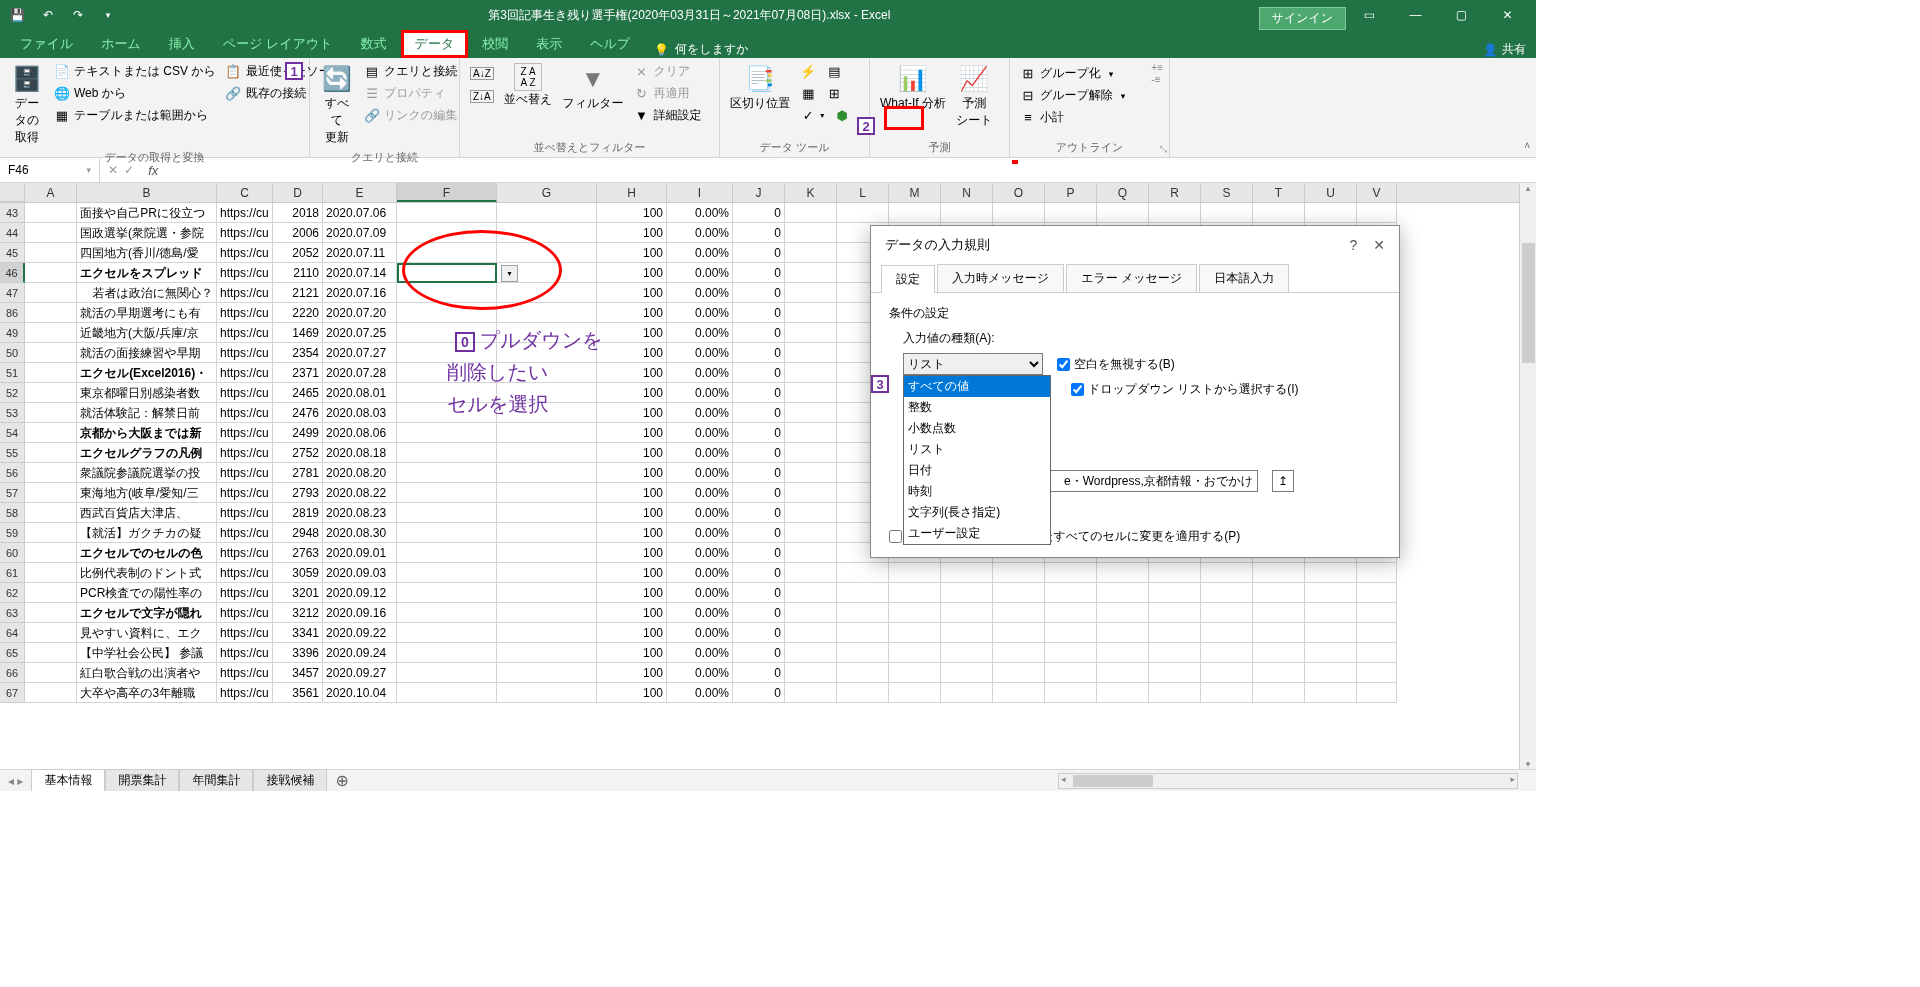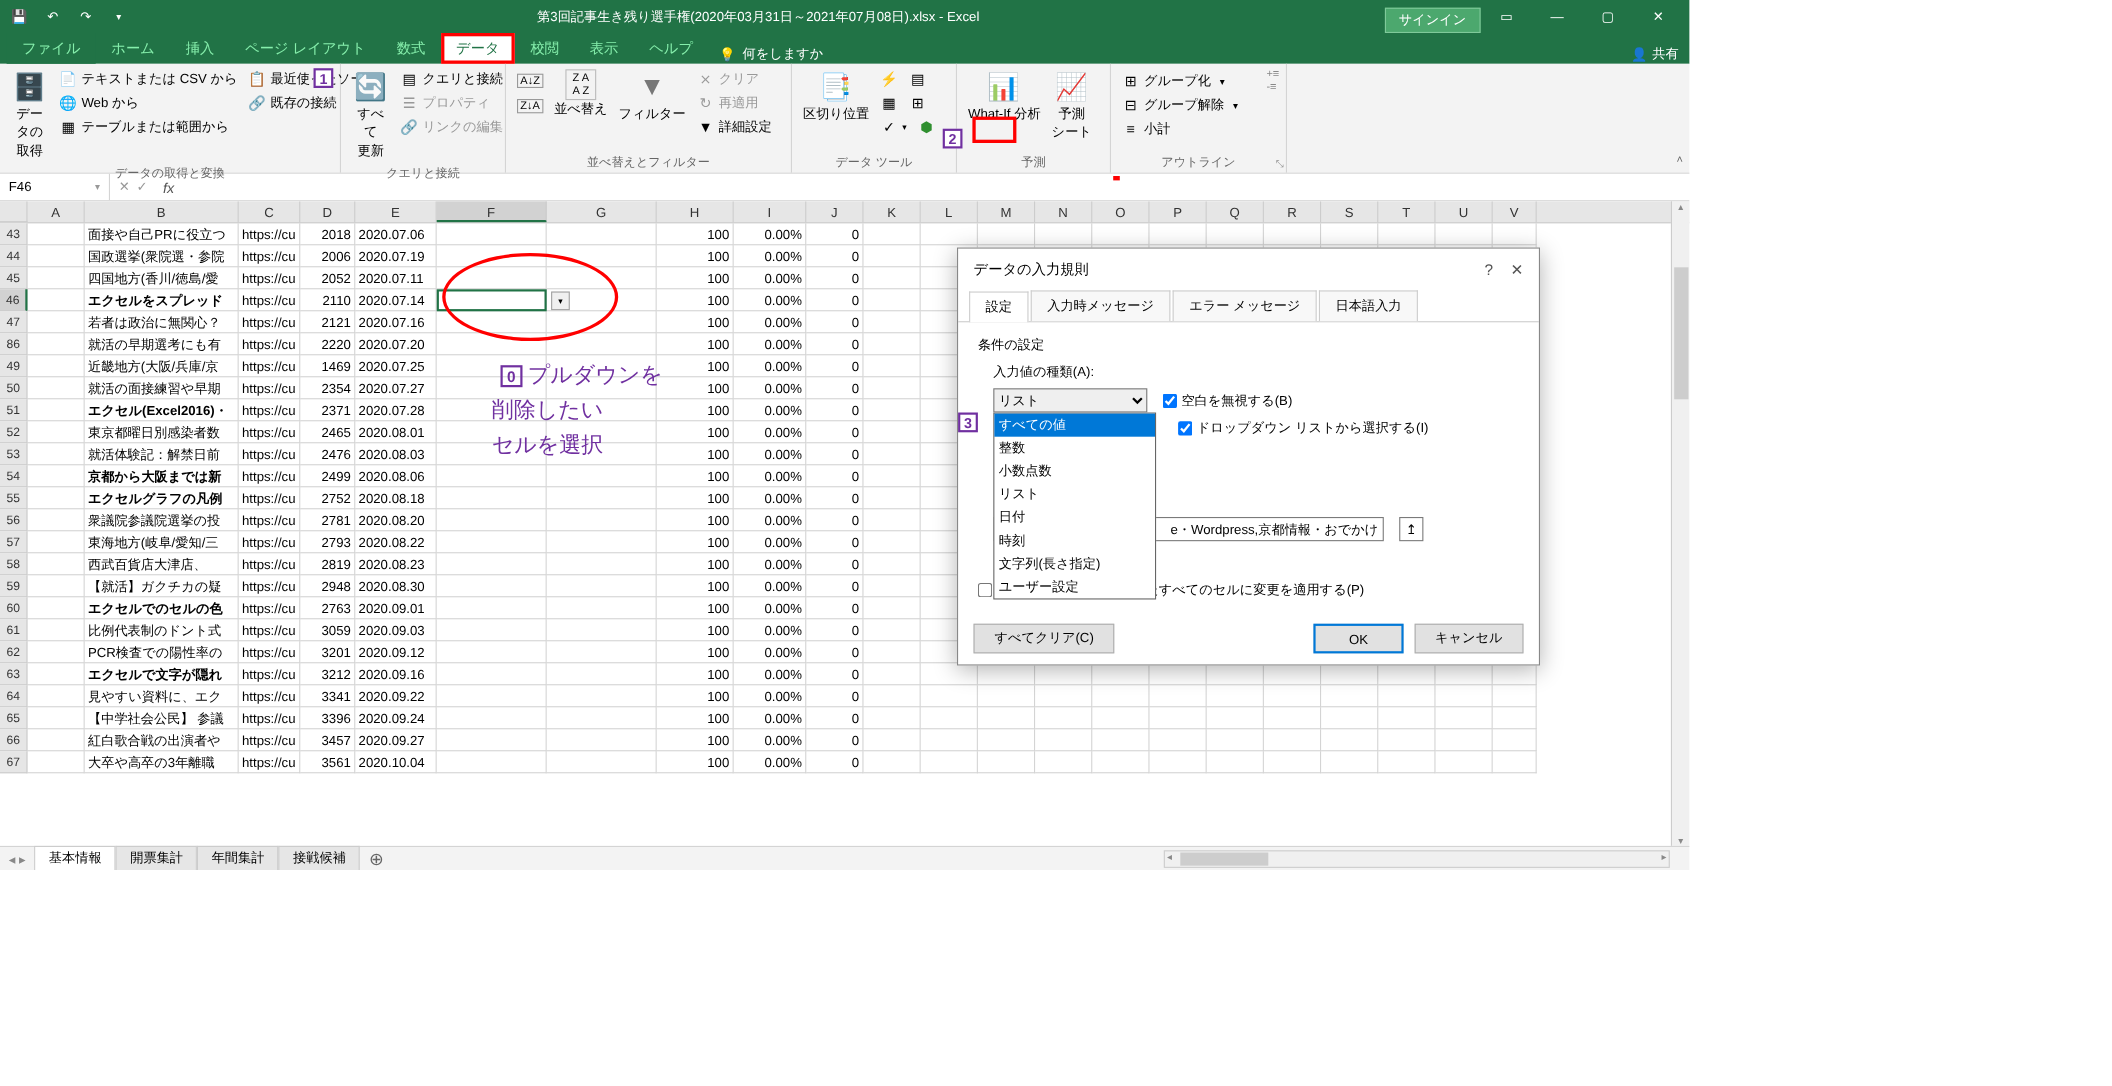--- a/index.html
+++ b/index.html
@@ -395,21 +395,21 @@
         <div class="cell" style="width: 52px;"></div>
         <div class="cell" style="width: 52px;"></div>
         <div class="cell" style="width: 40px;"></div>
       </div>
       <div class="grid-row">
         <div class="row-header">44</div>
         <div class="cell" style="width: 52px;"></div>
         <div class="cell" style="width: 140px;">国政選挙(衆院選・参院</div>
         <div class="cell" style="width: 56px;">https://cu</div>
         <div class="cell right" style="width: 50px;">2006</div>
-        <div class="cell" style="width: 74px;">2020.07.19</div>
+        <div class="cell" style="width: 74px;">2020.07.09</div>
         <div class="cell" style="width: 100px;"></div>
         <div class="cell" style="width: 100px;"></div>
         <div class="cell right" style="width: 70px;">100</div>
         <div class="cell right" style="width: 66px;">0.00%</div>
         <div class="cell right" style="width: 52px;">0</div>
         <div class="cell" style="width: 52px;"></div>
         <div class="cell" style="width: 52px;"></div>
         <div class="cell" style="width: 52px;"></div>
         <div class="cell" style="width: 52px;"></div>
         <div class="cell" style="width: 52px;"></div>
@@ -467,21 +467,21 @@
         <div class="cell" style="width: 52px;"></div>
         <div class="cell" style="width: 52px;"></div>
         <div class="cell" style="width: 52px;"></div>
         <div class="cell" style="width: 52px;"></div>
         <div class="cell" style="width: 52px;"></div>
         <div class="cell" style="width: 40px;"></div>
       </div>
       <div class="grid-row">
         <div class="row-header">47</div>
         <div class="cell" style="width: 52px;"></div>
-        <div class="cell" style="width: 140px;">若者は政治に無関心？</div>
+        <div class="cell" style="width: 140px; text-align: right;">若者は政治に無関心？</div>
         <div class="cell" style="width: 56px;">https://cu</div>
         <div class="cell right" style="width: 50px;">2121</div>
         <div class="cell" style="width: 74px;">2020.07.16</div>
         <div class="cell" style="width: 100px;"></div>
         <div class="cell" style="width: 100px;"></div>
         <div class="cell right" style="width: 70px;">100</div>
         <div class="cell right" style="width: 66px;">0.00%</div>
         <div class="cell right" style="width: 52px;">0</div>
         <div class="cell" style="width: 52px;"></div>
         <div class="cell" style="width: 52px;"></div>
@@ -1068,27 +1068,20 @@
         <input class="src-input" style="text-align: right;" value="e・Wordpress,京都情報・おでかけ">
         <span class="src-btn">↥</span>
       </div>
     </div>
     <div style="height:30px"></div>
     <label style="display:flex;gap:6px;align-items:center">
         <input type="checkbox" style=""> 
         <span>同じ入力規則が設定されたすべてのセルに変更を適用する(P)</span>
       </label>
   </div>
-  <div class="dialog-footer">
-    <button class="dlg-btn">すべてクリア(C)</button>
-    <div style="margin-left:auto;display:flex;gap:10px">
-      <button class="dlg-btn primary">OK</button>
-      <button class="dlg-btn">キャンセル</button>
-    </div>
-  </div>
 </div>
 
 <div class="sheet-tabs-bar">
   <div class="sheet-nav">◂ ▸</div>
   <div id="sheet-tabs-host" style="display:flex">
       <div class="sheet-tab active">基本情報</div>
       <div class="sheet-tab">開票集計</div>
       <div class="sheet-tab">年間集計</div>
       <div class="sheet-tab">接戦候補</div>
     </div>

